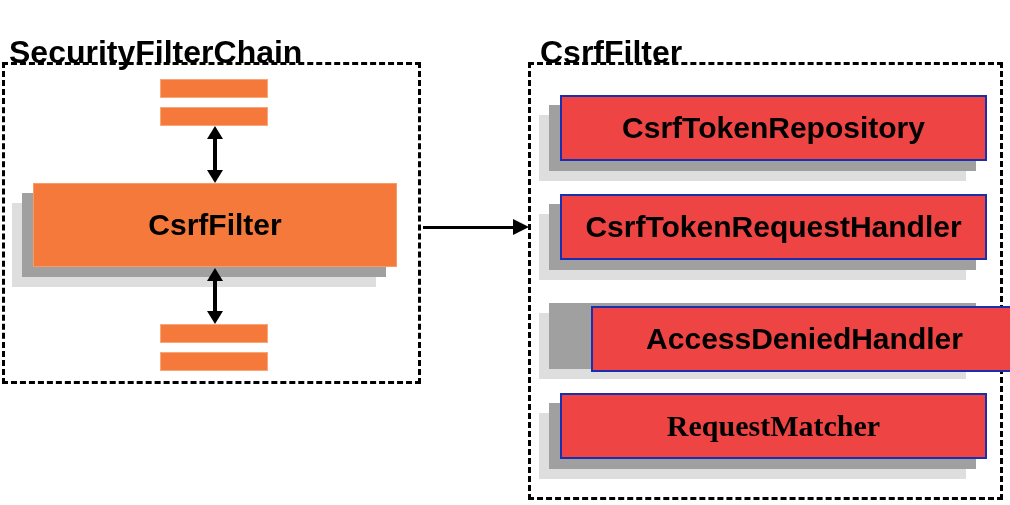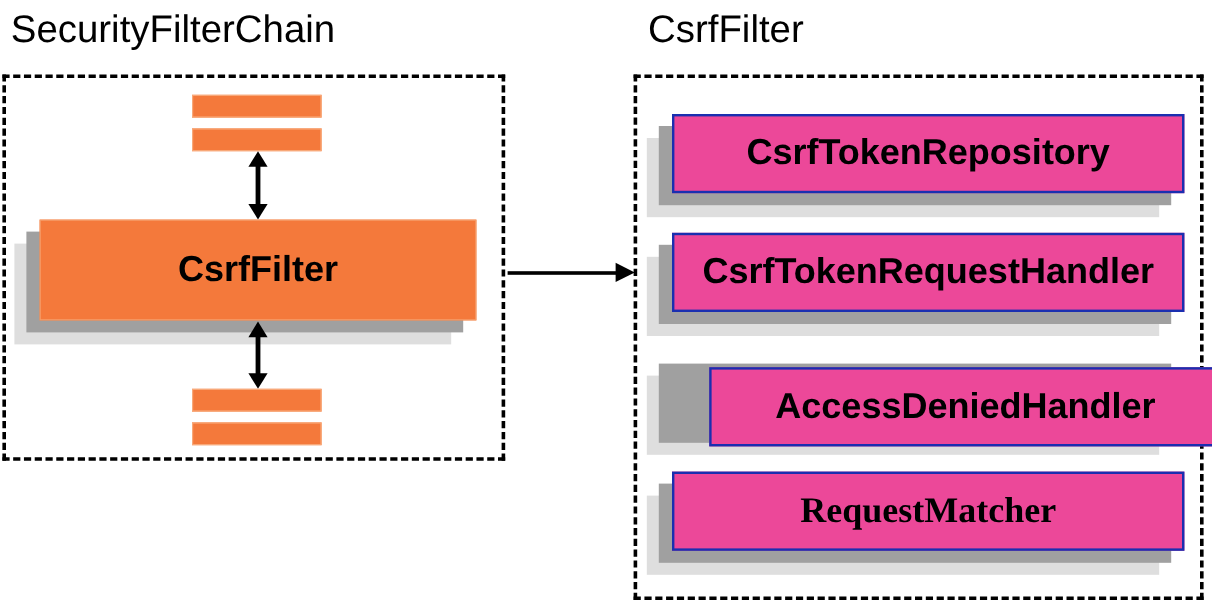--- a/index.html
+++ b/index.html
@@ -11,23 +11,24 @@
   .canvas {
     position: relative;
     width: 1010px;
     height: 505px;
     background: #ffffff;
     overflow: hidden;
   }
   .panel-title {
     position: absolute;
     font-size: 32px;
-    font-weight: normal;
+    font-weight: bold;
     color: #000000;
     white-space: nowrap;
+    margin-top: 28px;
   }
   .title-left  { left: 9px;  top: 6px; }
   .title-right { left: 540px; top: 6px; }
 
   .dashed-box {
     position: absolute;
     border: 3px dashed #000000;
     background: transparent;
   }
   .dashed-left  { left: 2px;   top: 62px; width: 413px; height: 316px; }
@@ -66,21 +67,21 @@
     color: #000000;
   }
   .csrf-shadow-dark  { left: 22px; top: 193px; width: 364px; height: 84px; }
   .csrf-shadow-light { left: 12px; top: 203px; width: 364px; height: 84px; }
 
   .component-box {
     position: absolute;
     left: 560px;
     width: 427px;
     height: 66px;
-    background: #ec4899;
+    background: #ef4444;
     border: 2px solid #1A2FB0;
     box-sizing: border-box;
     display: flex;
     align-items: center;
     justify-content: center;
     font-size: 30px;
     font-weight: bold;
     color: #000000;
   }
   .comp-1 { top: 95px; }

